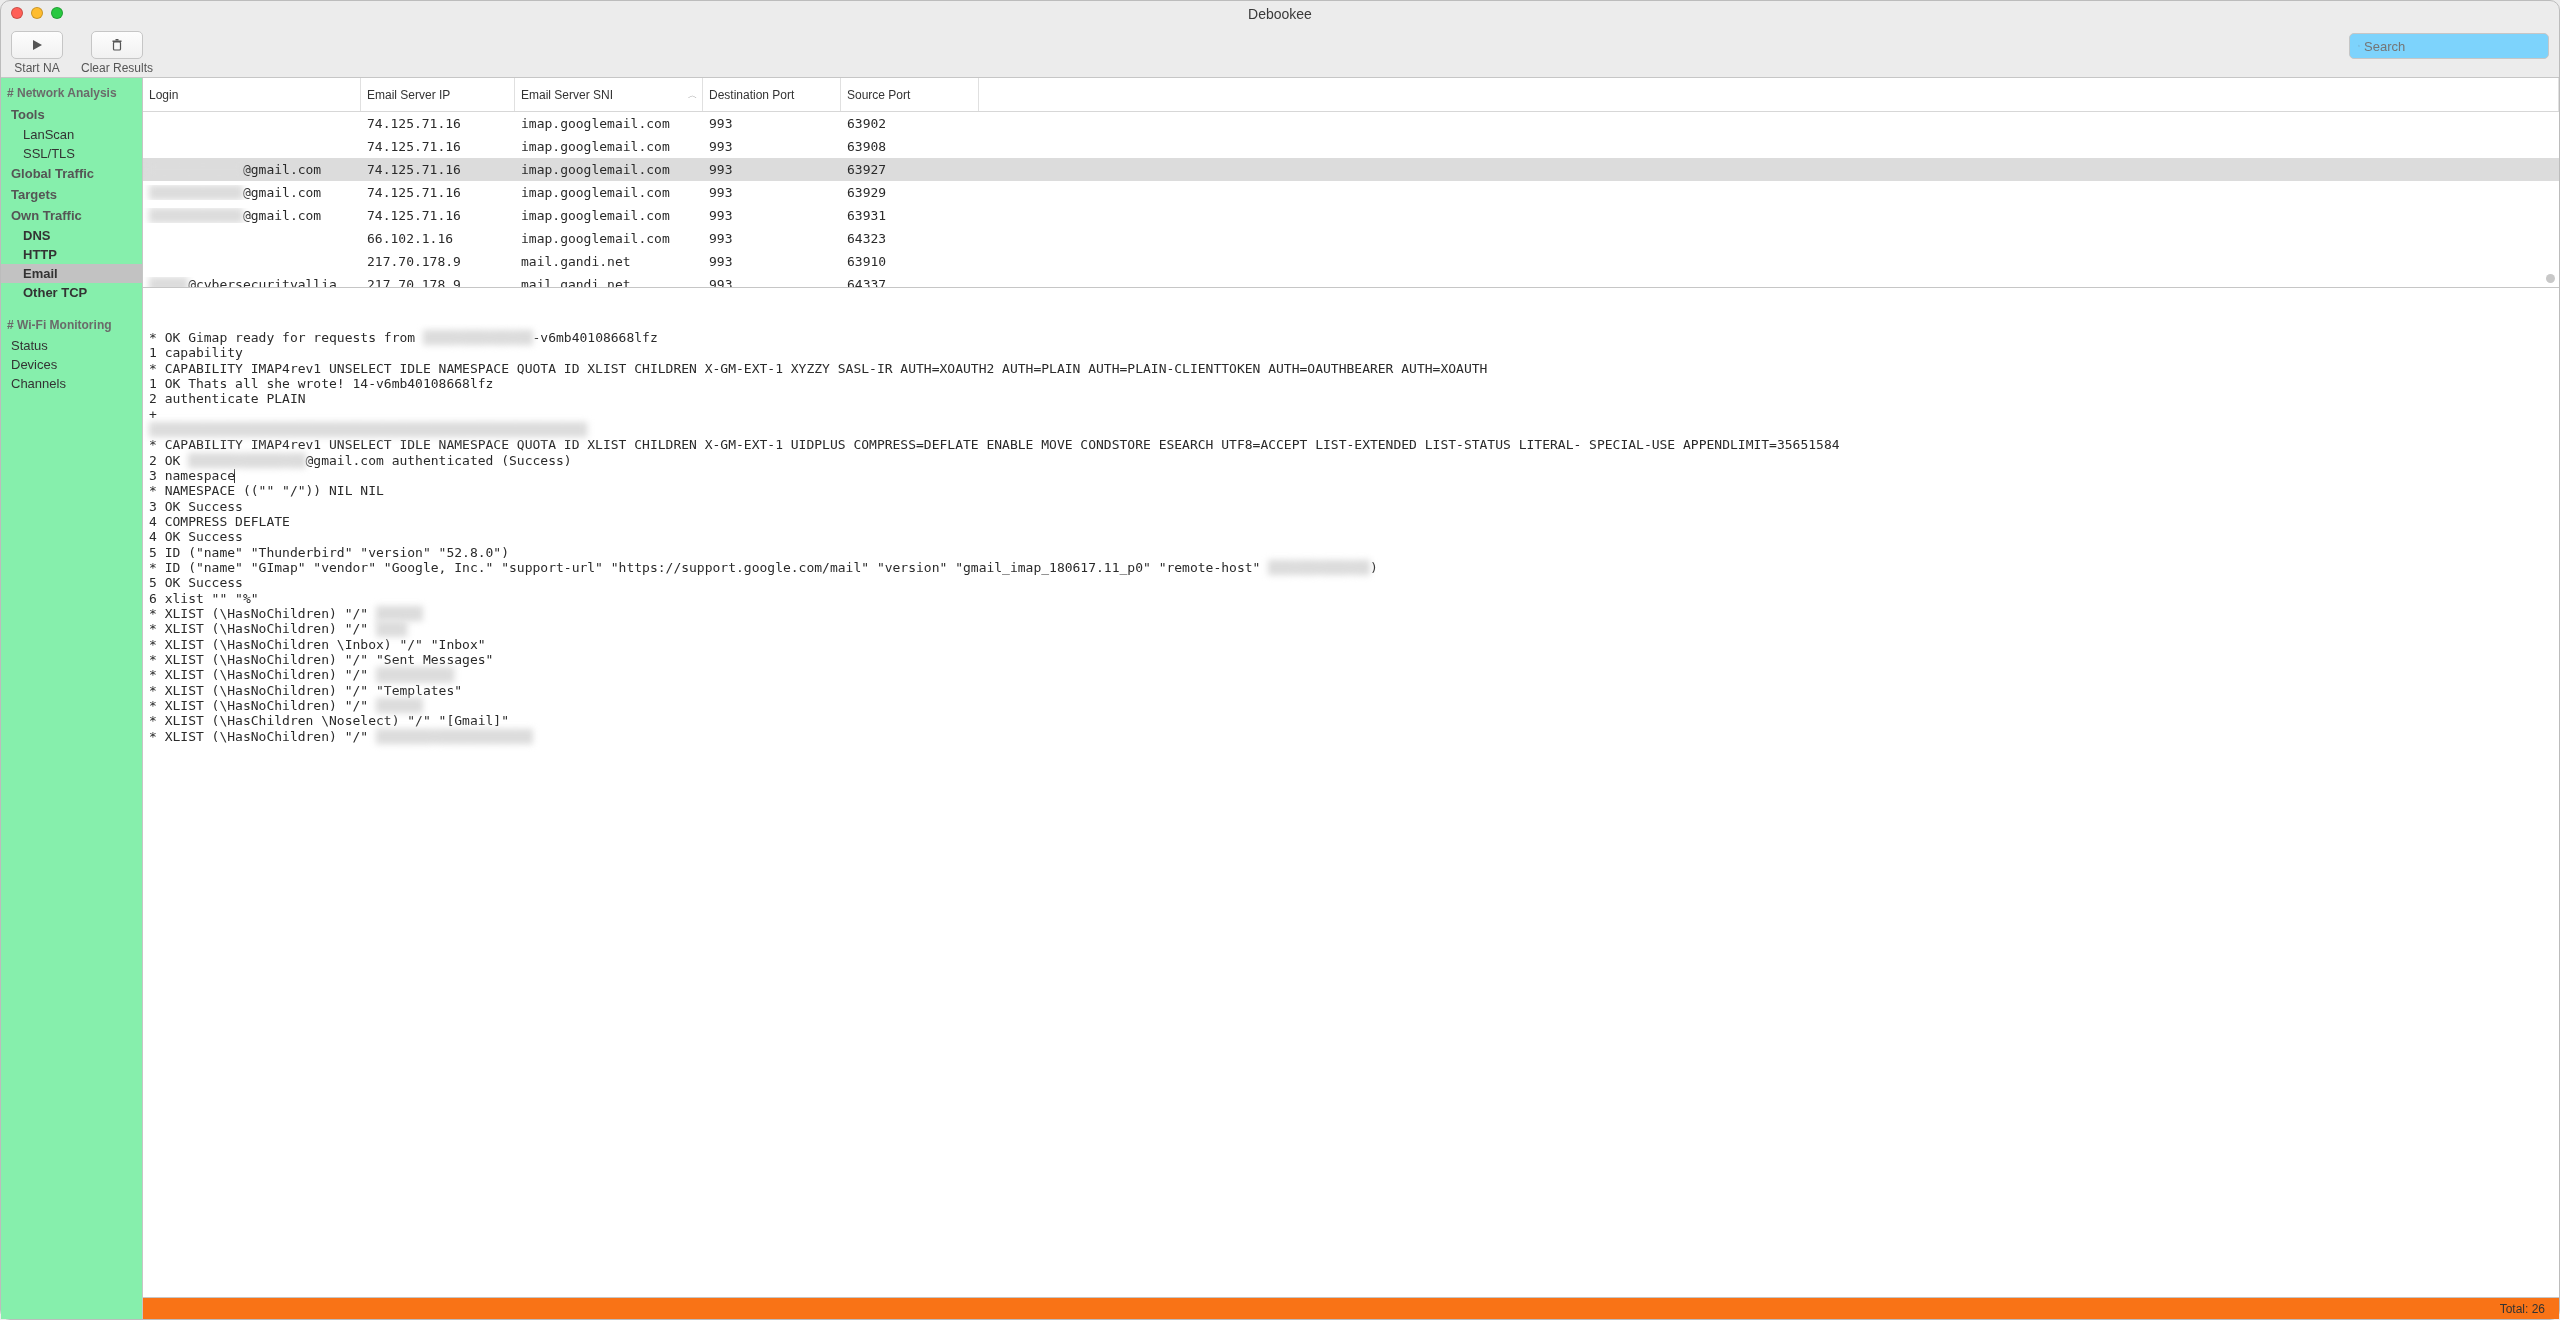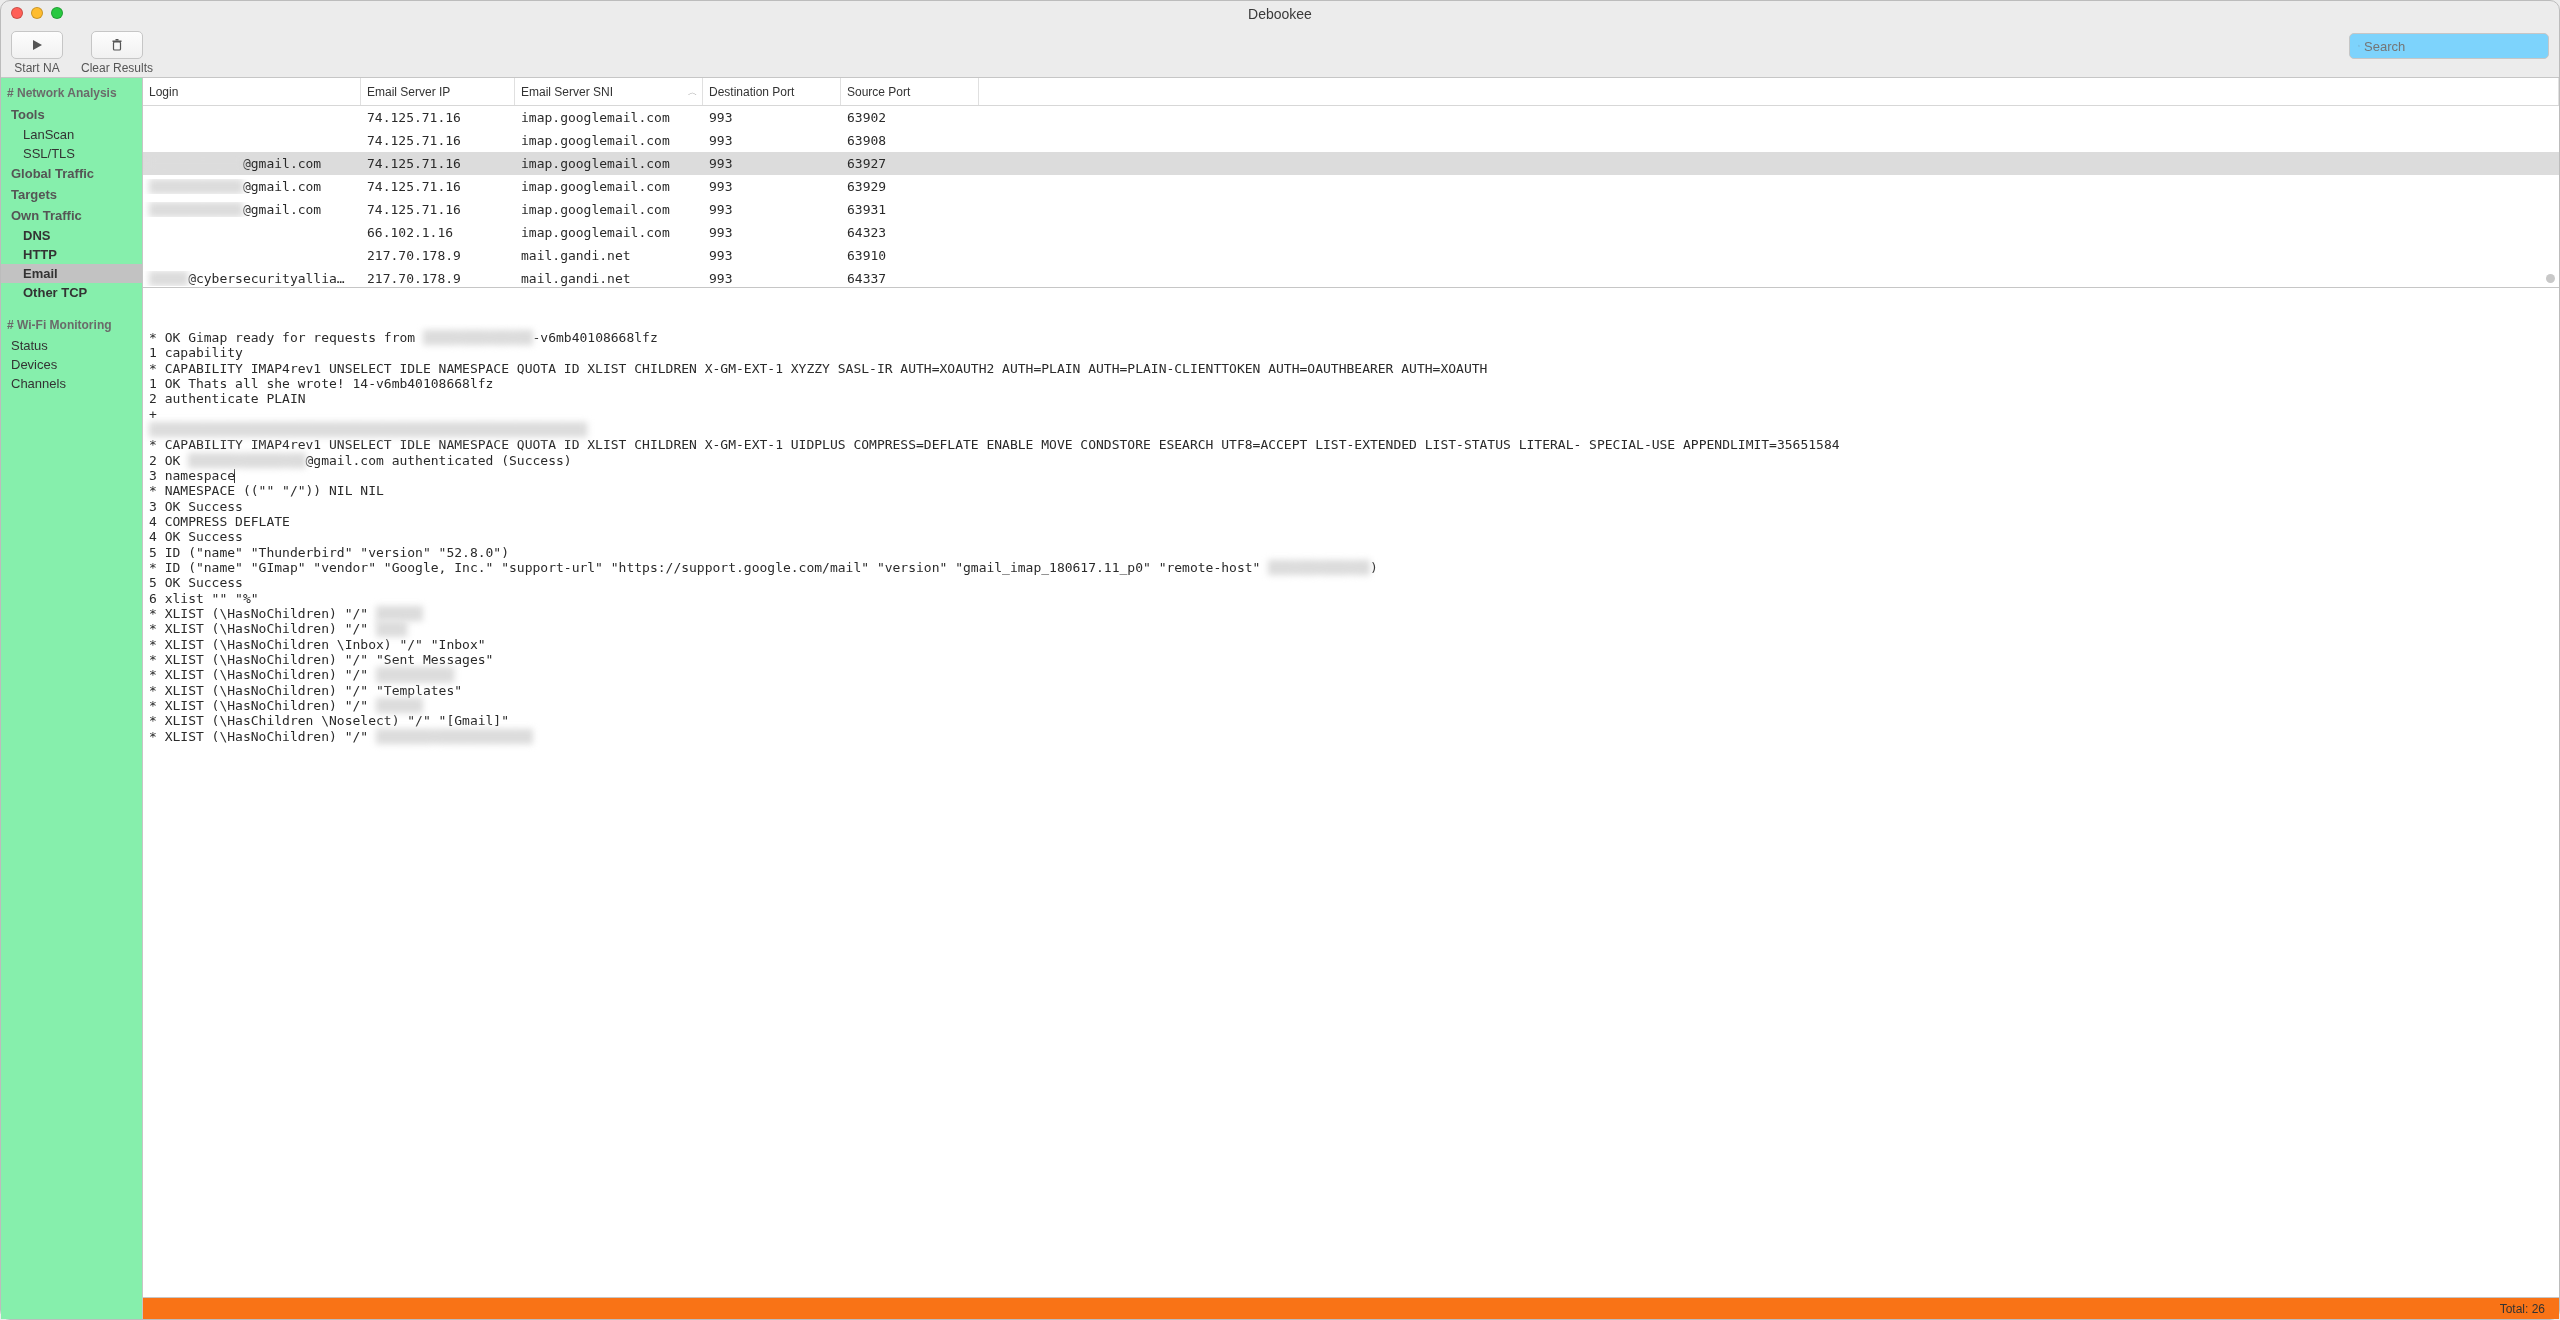--- a/index.html
+++ b/index.html
@@ -22,21 +22,21 @@
 .search-icon { width: 14px; height: 14px; margin-right: 4px; color: #888; }
 .body { flex: 1; display: flex; min-height: 0; border-top: 1px solid #c6c6c6; }
 .sidebar { width: 142px; background: #86efac; border-right: 1px solid #c6c6c6; padding-top: 4px; overflow-y: auto; }
 .sb-header { font-size: 12px; color: #6a6a6a; font-weight: bold; padding: 4px 6px; }
 .sb-group { font-size: 13px; color: #555; font-weight: 600; padding: 3px 10px; }
 .sb-item { font-size: 13px; color: #333; padding: 2px 10px 2px 22px; cursor: pointer; }
 .sb-item.bold { font-weight: 700; }
 .sb-item.selected { background: #c2c2c2; }
 .main { flex: 1; display: flex; flex-direction: column; min-width: 0; background: #fff; }
 .table-wrap { height: 210px; display: flex; flex-direction: column; border-bottom: 1px solid #c6c6c6; }
-.thead { display: flex; border-bottom: 1px solid #d7d7d7; background: #fff; font-size: 12px; color: #333; height: 28px; align-items: center; }
+.thead { display: flex; border-bottom: 1px solid #d7d7d7; background: #fff; font-size: 12px; color: #333; height: 34px; align-items: center; }
 .th { padding: 0 6px; border-right: 1px solid #e0e0e0; height: 100%; display: flex; align-items: center; white-space: nowrap; overflow: hidden; cursor: pointer; position: relative; }
 .th .sort { position: absolute; right: 6px; font-size: 9px; color: #666; }
 .tbody { flex: 1; overflow-y: auto; position: relative; }
 .tr { display: flex; height: 23px; align-items: center; font-family: ui-monospace, Menlo, monospace; font-size: 13px; color: #2a2a2a; }
 .tr.sel { background: #dcdcdc; }
 .td { padding: 0 6px; white-space: nowrap; overflow: hidden; text-overflow: ellipsis; }
 .c-login { width: 218px; }
 .c-ip { width: 154px; }
 .c-sni { width: 188px; }
 .c-dport { width: 138px; }

